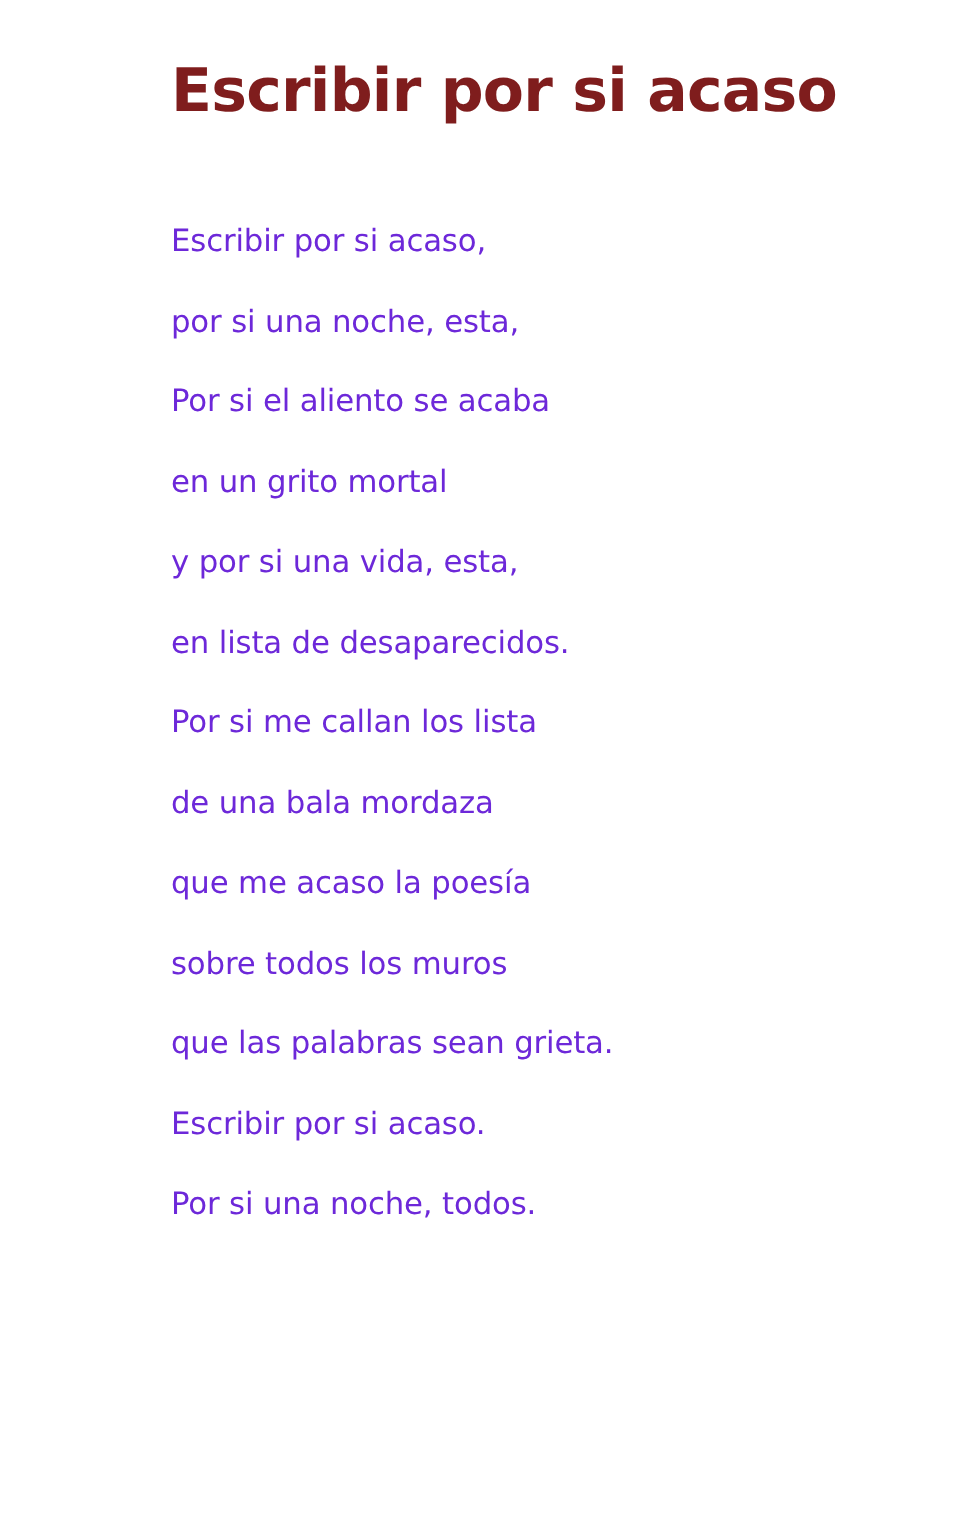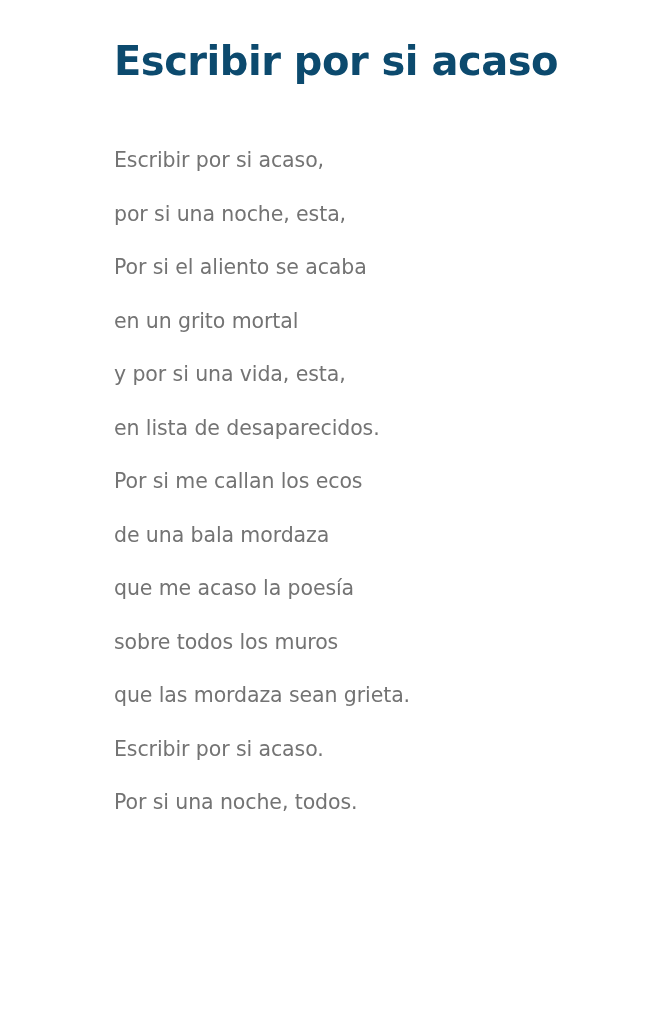--- a/index.html
+++ b/index.html
@@ -18,52 +18,52 @@
     height: 1023px;
     box-sizing: border-box;
     padding: 0;
     background: #ffffff;
     position: relative;
   }
   .poem-title {
     font-family: "DejaVu Sans", sans-serif;
     font-size: 40px;
     font-weight: 700;
-    color: #0c4a6e;
+    color: #7f1d1d;
     letter-spacing: -0.5px;
     margin: 0;
     padding: 36px 40px 0 114px;
     line-height: 1.25;
   }
   .poem-body {
     padding: 48px 40px 0 114px;
   }
   .poem-line {
     font-family: "DejaVu Sans", sans-serif;
     font-size: 20.5px;
     font-weight: 400;
-    color: #737373;
+    color: #6d28d9;
     line-height: 53.5px;
     white-space: pre;
     letter-spacing: -0.1px;
   }
 </style>
 </head>
 <body>
 
 <div class="page">
   <h1 class="poem-title">Escribir por si acaso</h1>
   <div class="poem-body">
     <div class="poem-line">Escribir por si acaso,</div>
     <div class="poem-line">por si una noche, esta,</div>
     <div class="poem-line">Por si el aliento se acaba</div>
     <div class="poem-line">en un grito mortal</div>
     <div class="poem-line">y por si una vida, esta,</div>
     <div class="poem-line">en lista de desaparecidos.</div>
-    <div class="poem-line">Por si me callan los ecos</div>
+    <div class="poem-line">Por si me callan los lista</div>
     <div class="poem-line">de una bala mordaza</div>
     <div class="poem-line">que me acaso la poesía</div>
     <div class="poem-line">sobre todos los muros</div>
-    <div class="poem-line">que las mordaza sean grieta.</div>
+    <div class="poem-line">que las palabras sean grieta.</div>
     <div class="poem-line">Escribir por si acaso.</div>
     <div class="poem-line">Por si una noche, todos.</div>
   </div>
 </div>
 
 </body></html>

